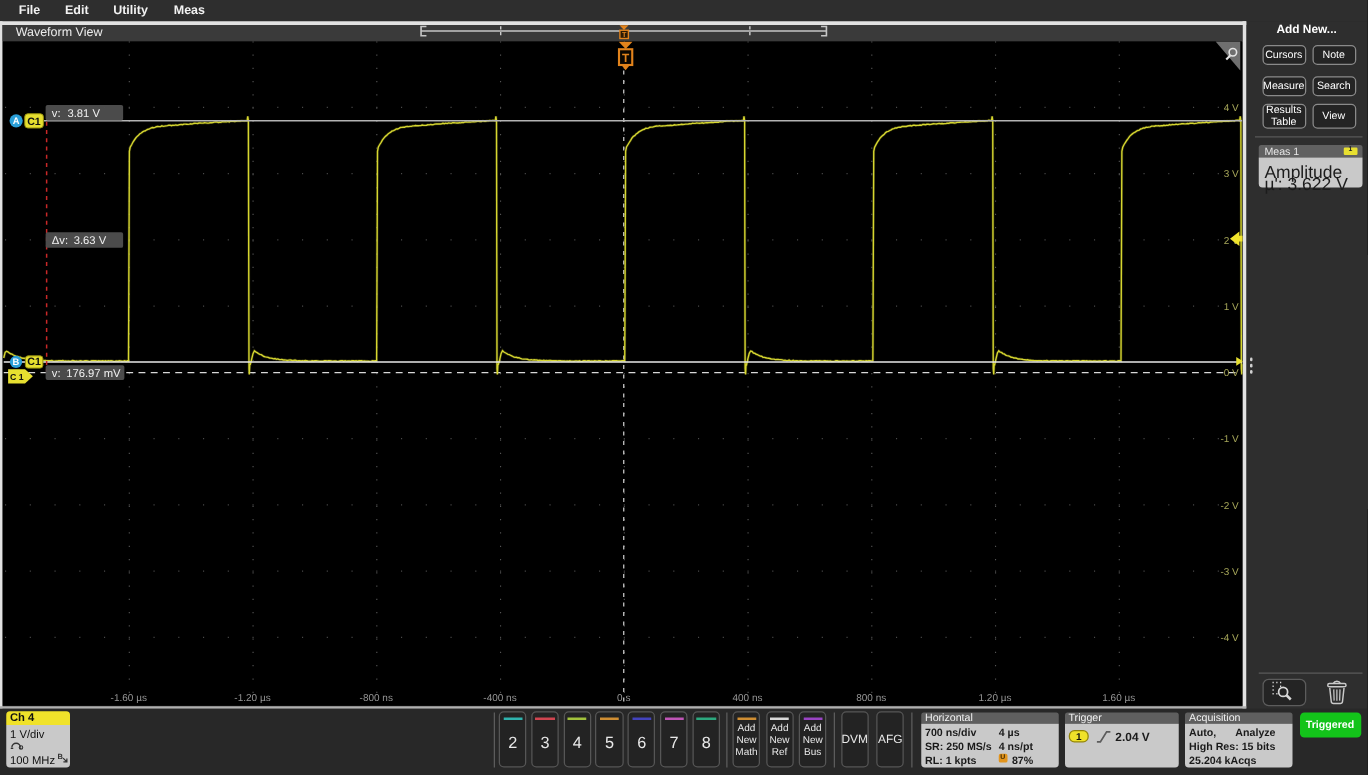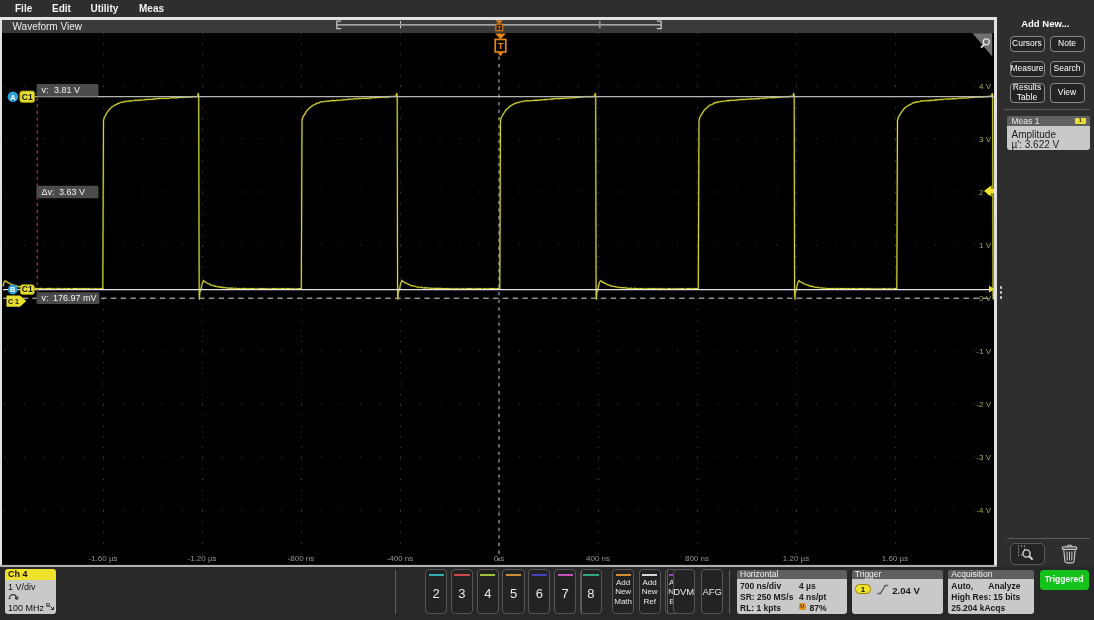--- a/index.html
+++ b/index.html
@@ -26,34 +26,34 @@
 .spb { position:absolute; background:#242424; border:1.3px solid #8a8a8a; border-radius:4px;
   color:#fff; font-size:8.5px; display:flex; align-items:center; justify-content:center;
   text-align:center; line-height:9.5px; }
 #sep1 { left:1004px; top:109px; width:86px; height:1px; background:#585858; }
 #meashdr { left:1006.5px; top:115.8px; width:83.5px; height:10.4px; background:#616161;
   border-radius:2px 2px 0 0; }
 #meashdr .t { position:absolute; left:5px; top:0.5px; font-size:8.5px; color:#e8e8e8; }
 #meashdr .badge { position:absolute; right:4px; top:2.6px; width:11.5px; height:5.8px;
   background:#e8e030; border-radius:1px; text-align:center; font:bold 5.5px/5.8px 'Liberation Sans'; color:#222; }
 #measbody { left:1006.5px; top:126.2px; width:83.5px; height:23.6px; background:#c9c9c9;
-  border-radius:0 0 3px 3px; color:#1c1c1c; font-size:10px; }
+  border-radius:0 0 3px 3px; color:#1c1c1c; font-size:14px; }
 #measbody div { position:absolute; left:5px; }
 #sep2 { left:1007px; top:537.5px; width:83px; height:1px; background:#5a5a5a; }
 #magbtn { left:1009.5px; top:543px; width:35px; height:21.8px; background:#242424;
   border:1.4px solid #5c5c5c; border-radius:5px; }
 #trash { left:1059.5px; top:544px; }
 #bottombar { left:0; top:567px; width:1094px; height:53px; background:#282828; }
 #ch1 { left:4.5px; top:569px; width:51.5px; height:45px; }
 #ch1 .hdr { height:10.8px; background:#f0e22a; border-radius:3px 3px 0 0;
   font:bold 9px/11px 'Liberation Sans'; color:#101010; padding-left:3.5px; }
 #ch1 .bdy { height:34.2px; background:#c9c9c9; border-radius:0 0 3px 3px; position:relative;
   font-size:9px; color:#111; }
 .chb { position:absolute; top:569.2px; width:22.3px; height:45.3px; background:#232323;
-  border:1.4px solid #565656; border-radius:4px;margin-left:26px; }
+  border:1.4px solid #565656; border-radius:4px; }
 .chline { position:absolute; left:2.5px; right:2.5px; top:3.6px; height:1.9px; }
 .chnum { position:absolute; left:0; right:0; top:15.5px; text-align:center;
   font-size:13px; color:#e8e8e8; }
 .addtxt { position:absolute; left:0; right:0; top:7.5px; text-align:center;
   font-size:8px; line-height:9.4px; color:#e8e8e8; }
 .vsep { position:absolute; top:569.5px; width:1px; height:44px; background:#5c5c5c; }
 .fnbtn { position:absolute; top:569.2px; width:21.8px; height:45.3px; background:#232323;
   border:1.4px solid #565656; border-radius:4px; color:#e8e8e8; font-size:9.5px;
   display:flex; align-items:center; justify-content:center; }
 .panel { position:absolute; top:569.8px; }

